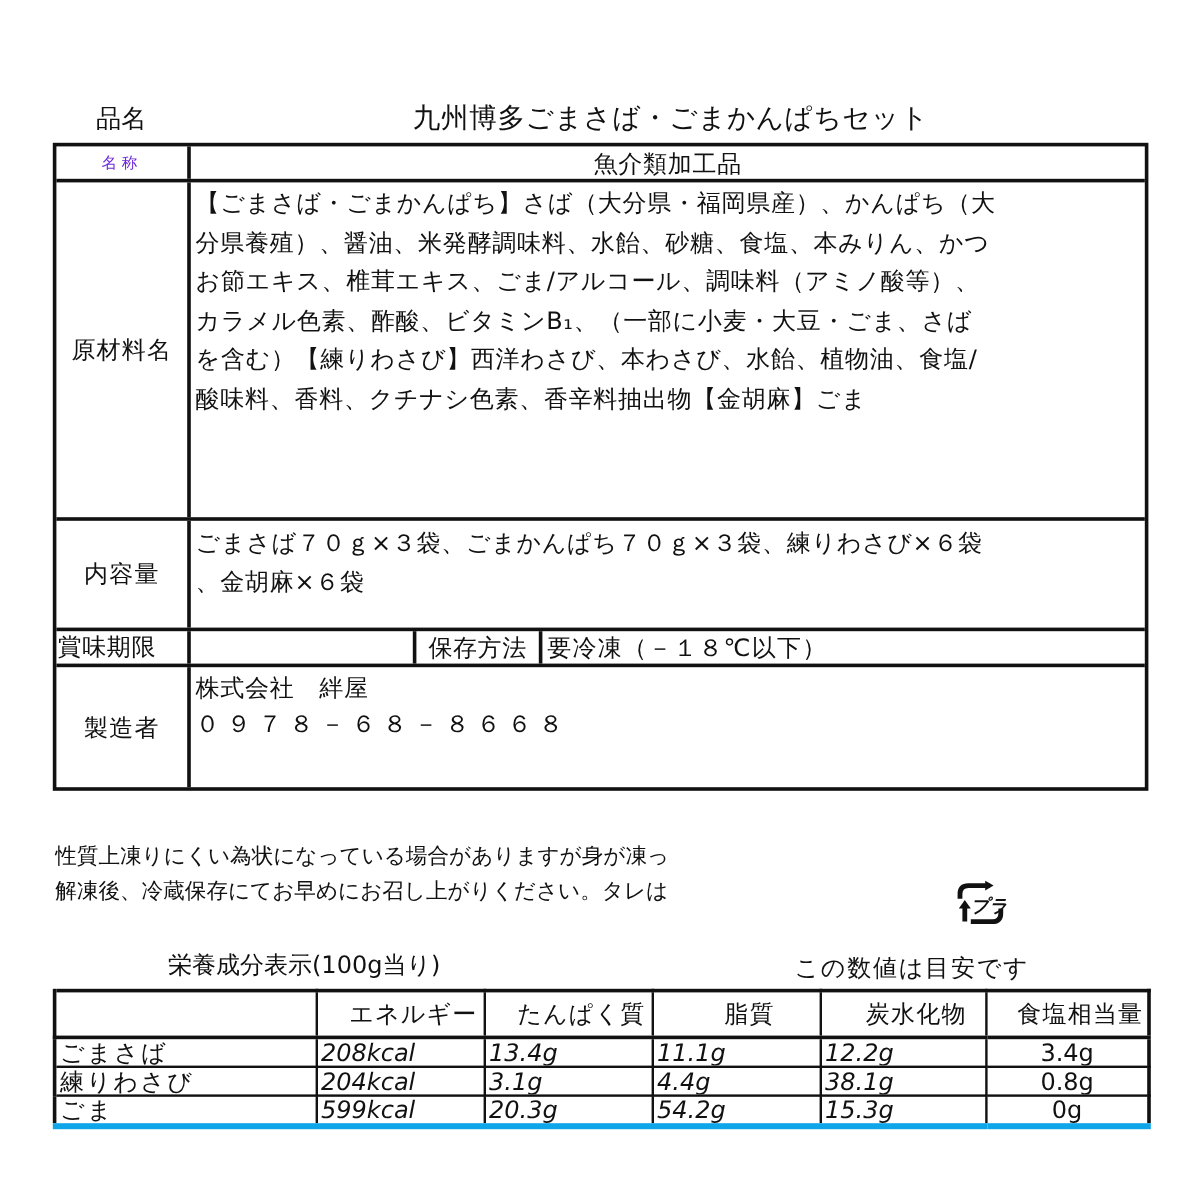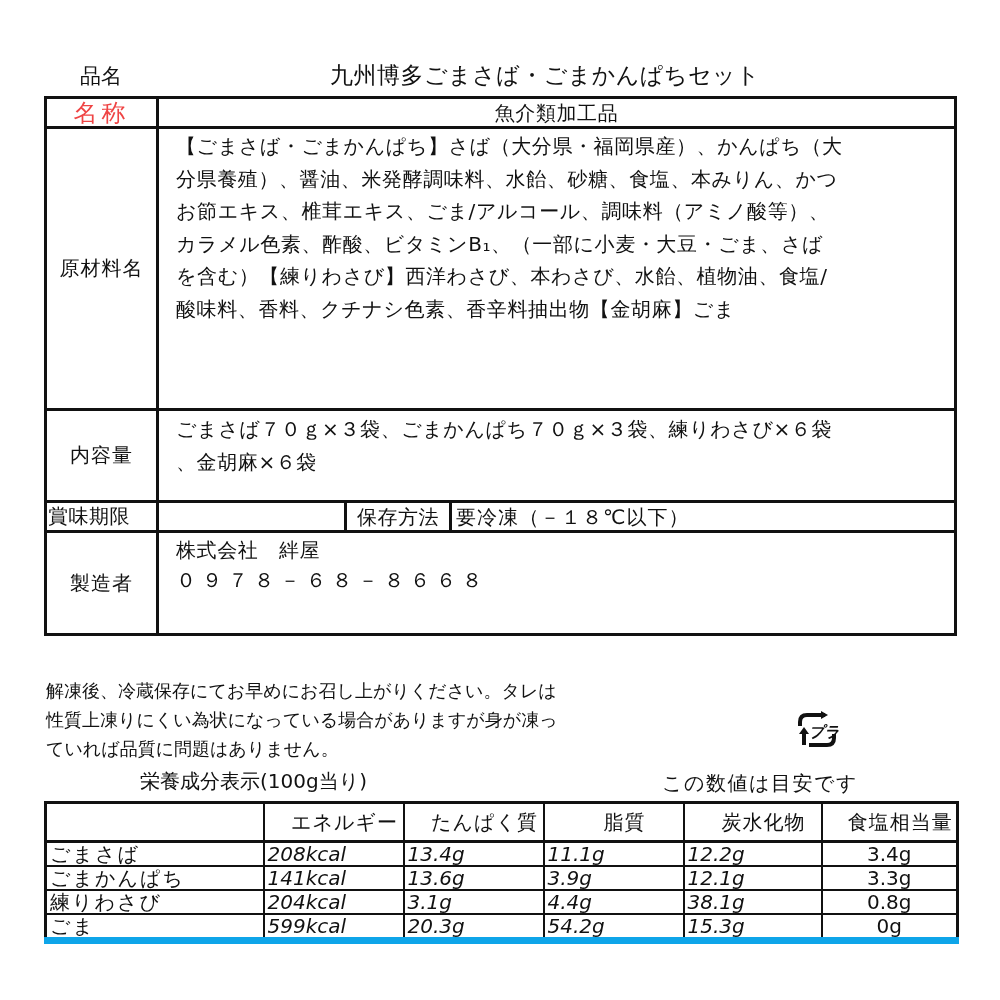--- a/index.html
+++ b/index.html
@@ -8,29 +8,29 @@
       background: #ffffff;
     }
     body {
       width: 1000px;
       height: 1000px;
       position: relative;
       overflow: hidden;
       color: #111111;
       font-family: "DejaVu Sans", "Liberation Sans", sans-serif;
     }
-    .abs { position: absolute; }
+    .abs { position: absolute; margin-top: 23px; }
 
     
     .title-label {
       left: 80px; top: 62px;
       font-size: 21px;
     }
     .title-value {
-      left: 330px; top: 60px;
+      left: 344px; top: 60px;
       font-size: 23px;
       letter-spacing: 0.5px;
     }
 
     
     .label-table {
       left: 44px; top: 96px;
       width: 913px; height: 540px;
       border: 3px solid #111;
       box-sizing: border-box;
@@ -52,27 +52,27 @@
       align-items: center;
       justify-content: center;
       font-size: 20px;
       letter-spacing: 1px;
     }
     .row .body {
       position: absolute;
       left: 112px; right: 0; top: 0; bottom: 0;
       font-size: 20px;
       line-height: 32.5px;
-      padding: 0 17px;
+      padding: 0 4px;
       box-sizing: border-box;
       letter-spacing: 0.6px;
     }
 
     .r-name   { top: 0;     height: 30px; }
-    .r-name .head { color: #ef4444; font-size: 24px; letter-spacing: 4px; }
+    .r-name .head { color: #6d28d9; font-size: 13px; letter-spacing: 4px; }
     .r-name .body { text-align: center; line-height: 28px; }
 
     .r-ingr   { top: 30px;  height: 282px; }
     .r-ingr .body { padding-top: 1px; }
 
     .r-cont   { top: 312px; height: 92px; }
     .r-cont .body { padding-top: 2px; }
 
     .r-exp    { top: 404px; height: 30px; }
     .r-exp .head { justify-content: flex-start; padding-left: 1px; font-size: 20px; letter-spacing: 0.5px;}
@@ -138,21 +138,21 @@
       line-height: 36px;
       text-align: center;
       border-bottom: 3px solid #111;
       letter-spacing: 1px;
       padding-left: 25px;
     }
     .nutri-table thead th.c1 { border-left: 3px solid #111; }
     .nutri-table td.num { text-align: left; padding-right: 2px; font-style: italic; }
     .nutri-table td.salt { text-align: center; }
     .nutri-table td.item { letter-spacing: 2px; border-left: 3px solid #111; }
-    .nutri-table tbody tr:last-child td { border-bottom: 7px solid #0ea5e9; }
+    .nutri-table tbody tr:last-child td { border-bottom: 5px solid #0ea5e9; }
     .nutri-table { border: 3px solid #111; }
   </style>
 </head>
 <body>
 
 <div class="abs title-label">品名</div>
 <div class="abs title-value">九州博多ごまさば・ごまかんぱちセット</div>
 
 <div class="abs label-table">
 
@@ -193,23 +193,22 @@
   <div class="row r-maker">
     <div class="head">製造者</div>
     <div class="body">
       <div>株式会社　絆屋</div>
       <div class="phone">０９７８－６８－８６６８</div>
     </div>
   </div>
 </div>
 
 <div class="abs note">
+  <div>性質上凍りにくい為状になっている場合がありますが身が凍っ</div>
   <div>解凍後、冷蔵保存にてお早めにお召し上がりください。タレは</div>
-  <div>性質上凍りにくい為状になっている場合がありますが身が凍っ</div>
-  <div>ていれば品質に問題はありません。</div>
 </div>
 
 <div class="abs recycle-icon">
   <svg width="44" height="40" viewBox="0 0 44 40">
     <path d="M30 5 H12 Q5 5 5 12 V16" fill="none" stroke="#111" stroke-width="4"></path>
     <path d="M26 1 L33 5 L26 9 Z" fill="#111"></path>
     <path d="M14 35 H32 Q39 35 39 28 V24" fill="none" stroke="#111" stroke-width="4"></path>
     <path d="M9 35 V22" fill="none" stroke="#111" stroke-width="4"></path>
     <path d="M4 24 L9 17 L14 24 Z" fill="#111"></path>
     <text x="14" y="27" font-size="15" font-weight="bold" font-style="italic" fill="#111" font-family="DejaVu Sans, sans-serif">プラ</text>
@@ -241,28 +240,20 @@
   <tbody>
     <tr>
       <td class="item">ごまさば</td>
       <td class="num">208kcal</td>
       <td class="num">13.4g</td>
       <td class="num">11.1g</td>
       <td class="num">12.2g</td>
       <td class="salt">3.4g</td>
     </tr>
     <tr>
-      <td class="item">ごまかんぱち</td>
-      <td class="num">141kcal</td>
-      <td class="num">13.6g</td>
-      <td class="num">3.9g</td>
-      <td class="num">12.1g</td>
-      <td class="salt">3.3g</td>
-    </tr>
-    <tr>
       <td class="item">練りわさび</td>
       <td class="num">204kcal</td>
       <td class="num">3.1g</td>
       <td class="num">4.4g</td>
       <td class="num">38.1g</td>
       <td class="salt">0.8g</td>
     </tr>
     <tr>
       <td class="item">ごま</td>
       <td class="num">599kcal</td>

